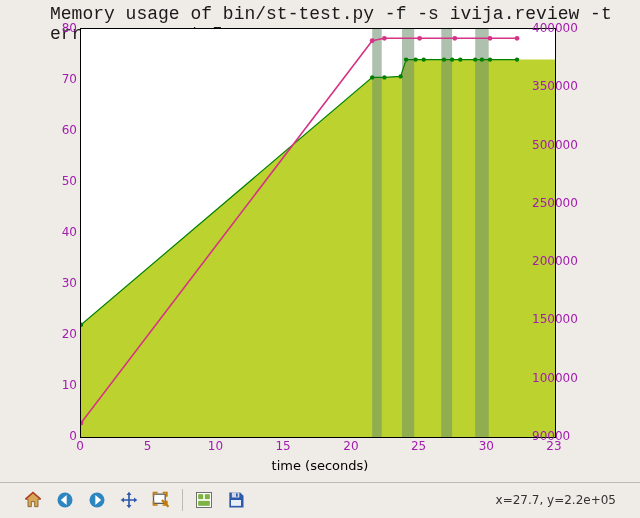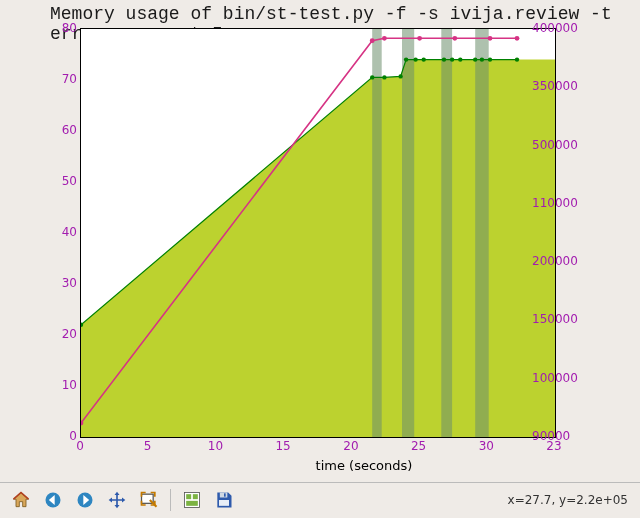--- a/index.html
+++ b/index.html
@@ -81,35 +81,34 @@
     font-size: 13px;
     white-space: nowrap;
   }
   .ax-label-left  { left: 22px;  transform: translateY(-50%) rotate(-90deg); color: #008000; }
   .ax-label-bottom{
     position: absolute;
     left: 50%; transform: translateX(-50%);
     top: 458px;
     font-size: 13px;
     color: #000;
-    margin-left: 44px;
   }
 
   
   #toolbar {
     position: absolute;
     left: 0;
     top: 482px;
     width: 640px;
     height: 35px;
     border-top: 1px solid #bbb;
     background: #efebe7;
     display: flex;
     align-items: center;
-    padding: 0 8px;
+    padding: 0 20px;
     box-sizing: border-box;
     gap: 6px;
   }
   .tool-btn {
     width: 26px;
     height: 26px;
     display: flex;
     align-items: center;
     justify-content: center;
     border-radius: 3px;
@@ -231,21 +230,21 @@
   <span class="ytickL" style="top:226px">40</span>
   <span class="ytickL" style="top:175px">50</span>
   <span class="ytickL" style="top:124px">60</span>
   <span class="ytickL" style="top:73px">70</span>
   <span class="ytickL" style="top:22px">80</span>
 
   <span class="ytickR" style="top:430px">90000</span>
   <span class="ytickR" style="top:371.7px">100000</span>
   <span class="ytickR" style="top:313.4px">150000</span>
   <span class="ytickR" style="top:255.1px">200000</span>
-  <span class="ytickR" style="top:196.9px">110000</span>
+  <span class="ytickR" style="top:196.9px">250000</span>
   <span class="ytickR" style="top:138.6px">500000</span>
   <span class="ytickR" style="top:80.3px">350000</span>
   <span class="ytickR" style="top:22px">400000</span>
 
   <span class="xtick" style="left:60px">0</span>
   <span class="xtick" style="left:127.7px">5</span>
   <span class="xtick" style="left:195.4px">10</span>
   <span class="xtick" style="left:263.1px">15</span>
   <span class="xtick" style="left:330.9px">20</span>
   <span class="xtick" style="left:398.6px">25</span>

